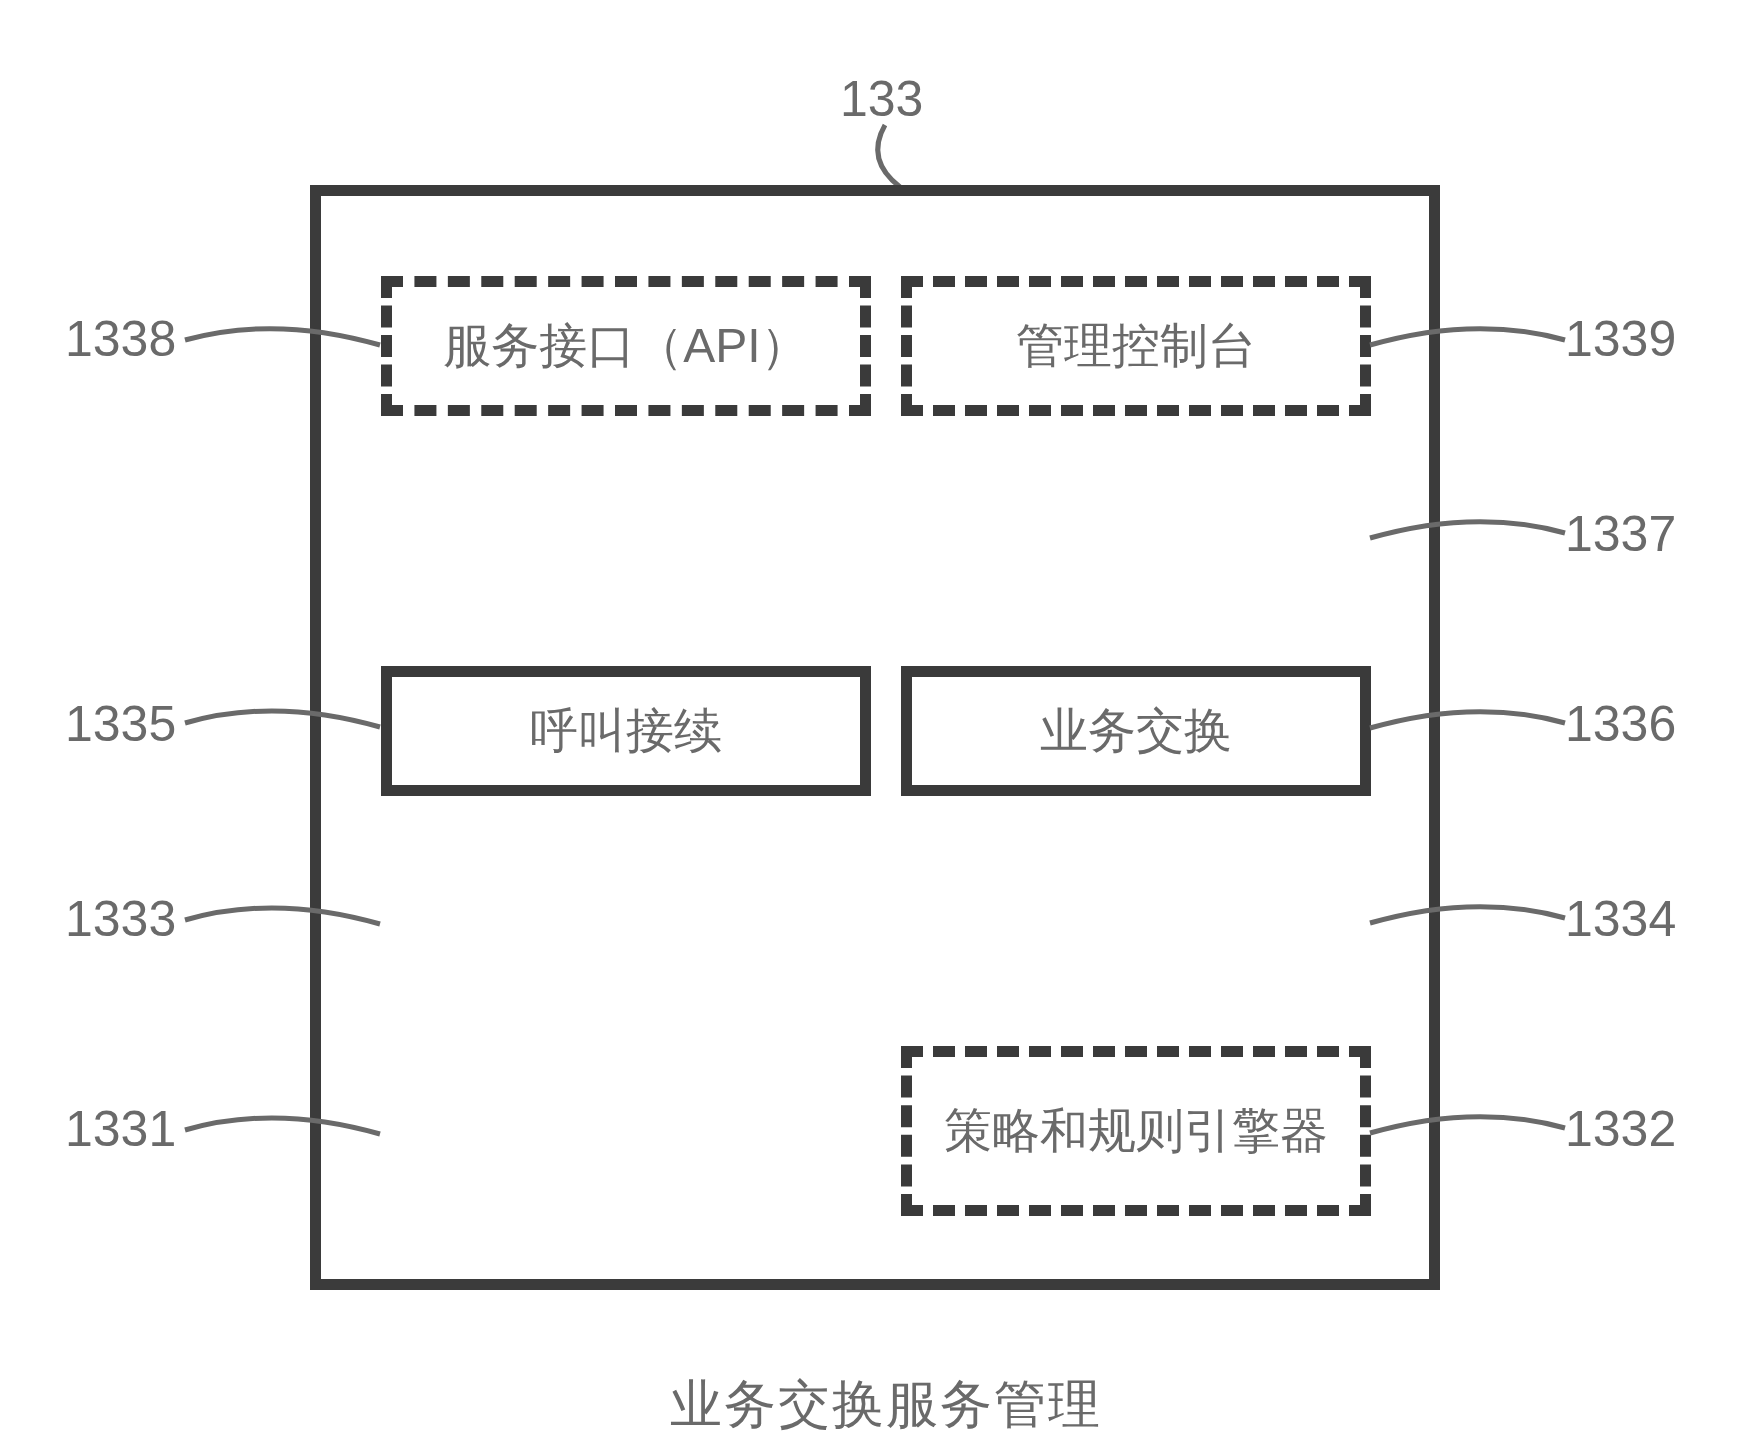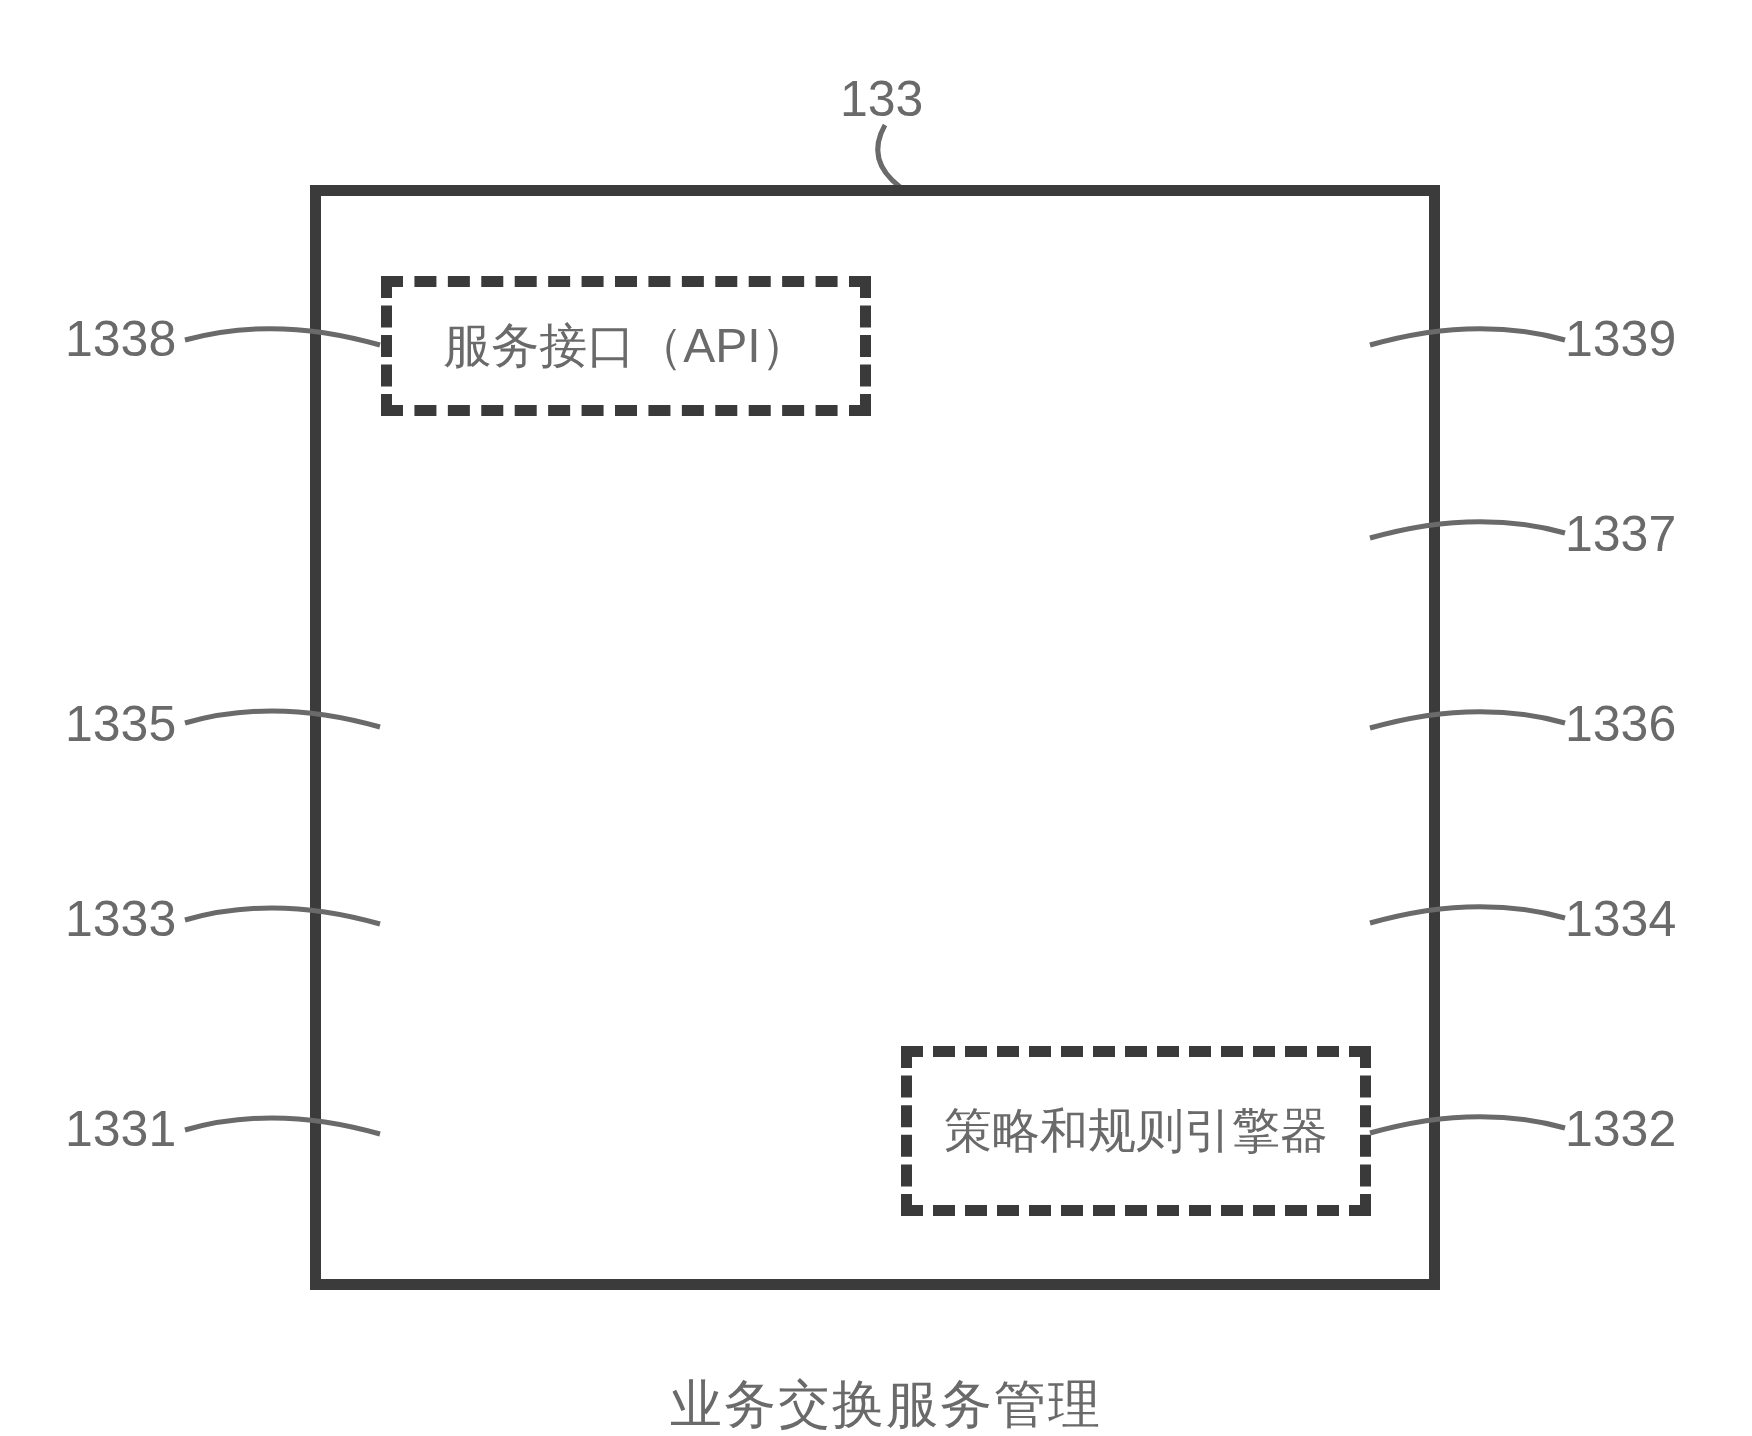--- a/index.html
+++ b/index.html
@@ -62,22 +62,25 @@
 <div class="stage">
 
   <div class="ref-top" style="left:840px;top:30px;">133</div>
   <svg class="leader" style="left:855px;top:85px;width:80px;height:70px;">
     <path d="M30 0 Q 10 35 45 62"></path>
   </svg>
 
   <div class="main-box">
 
     <div class="cell dashed" style="left:60px; top:80px; width:490px; height:140px;">服务接口（API）</div>
+    <div class="cell dashed" style="left:580px; top:80px; width:470px; height:140px;">管理控制台</div>
 
 
+    <div class="cell solid" style="left:60px; top:470px; width:490px; height:130px;">呼叫接续</div>
+    <div class="cell solid" style="left:580px; top:470px; width:470px; height:130px;">业务交换</div>
 
 
     <div class="cell dashed" style="left:580px; top:850px; width:470px; height:170px;">策略和规则引擎器</div>
 
   </div>
 
   <div class="ref-side" style="left:65px; top:270px;">1338</div>
   <svg class="leader" style="left:185px;top:285px;width:200px;height:40px;">
     <path d="M0 15 Q 90 -10 195 20"></path>
   </svg>

